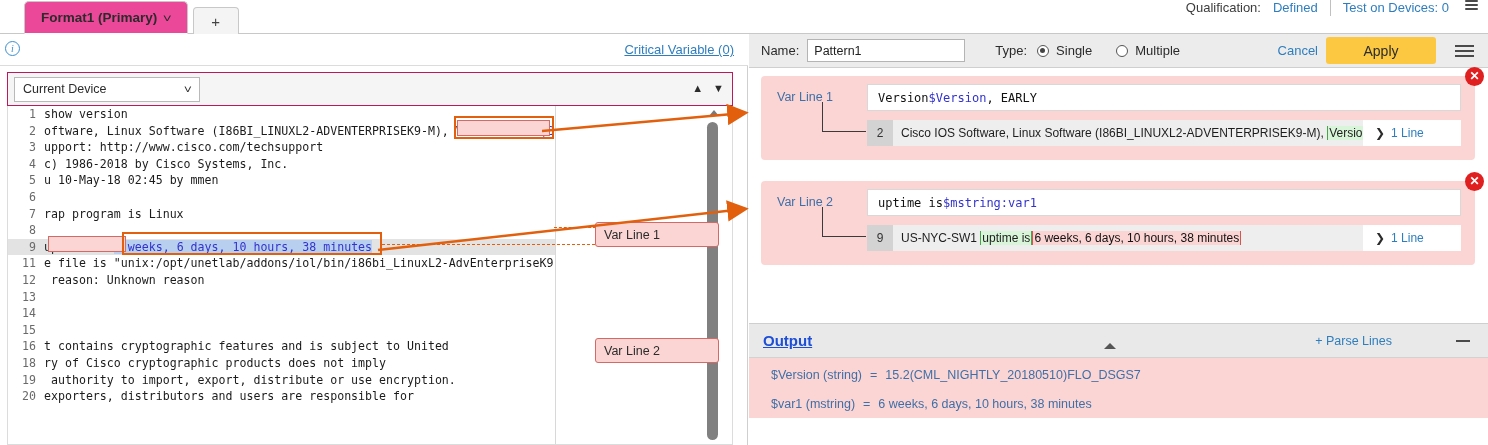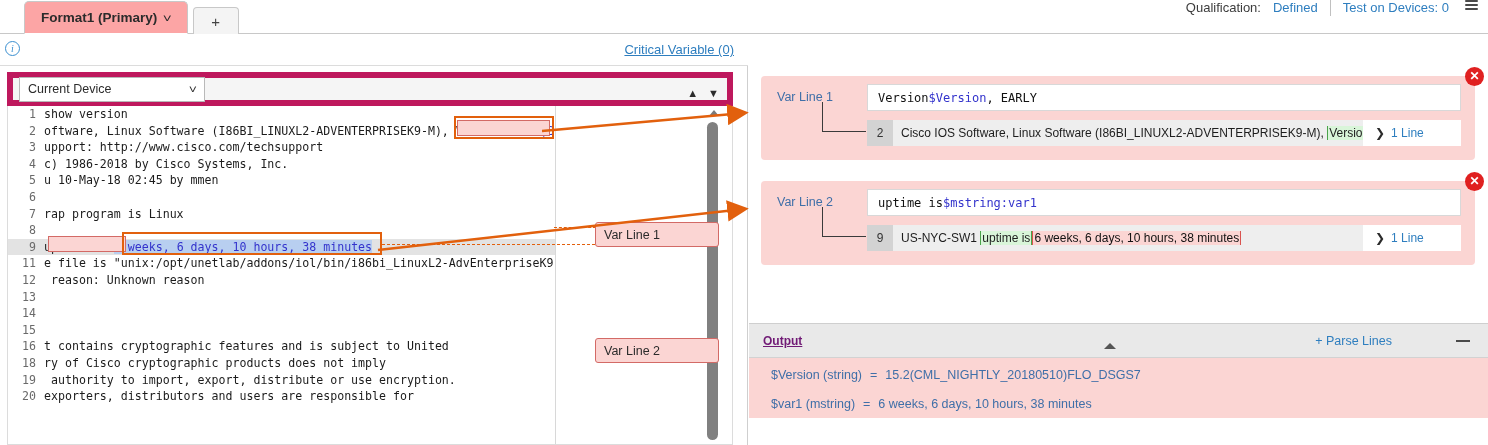--- a/index.html
+++ b/index.html
@@ -17,21 +17,21 @@
   
   .topbar {
     position: absolute; left: 0; top: 0; width: 1488px; height: 34px;
     background: #ffffff;
     border-bottom: 1px solid #c8c8c8;
   }
   .tabstrip { position: absolute; left: 24px; top: 0; height: 34px; display: flex; align-items: flex-end; }
   .tab {
     height: 33px; padding: 0 16px;
     display: flex; align-items: center; gap: 7px;
-    background: #fca5a5;
+    background: #ec4899;
     border: 1px solid #c8c8c8; border-bottom: 1px solid #ffffff;
     border-radius: 5px 5px 0 0;
     font-size: 13.5px; font-weight: bold; color: #2b2b2b;
     position: relative; z-index: 3;
   }
   .tab .chev { font-size: 11px; font-weight: normal; color: #2b2b2b; transform: scaleX(1.4); }
   .tab-add {
     height: 27px; width: 46px; margin-left: 5px;
     display: flex; align-items: center; justify-content: center;
     background: #f4f4f4; border: 1px solid #c8c8c8; border-bottom: none;
@@ -66,21 +66,21 @@
     display: flex; align-items: center; justify-content: center;
     font-family: "Liberation Serif", serif;
   }
   .critical-var {
     position: absolute; right: 14px; top: 8px;
     font-size: 13px; color: #2e7ebf; cursor: pointer; text-decoration: underline;
   }
 
   .searchrow {
     position: absolute; left: 7px; top: 38px; width: 726px; height: 34px;
-    background: #f5f5f5; border: 6px solid #be185d;
+    background: #f5f5f5; border: 1px solid #be185d;
     display: flex; align-items: center;
   }
   .device-select {
     margin-left: 6px; width: 186px; height: 25px;
     background: #ffffff; border: 1px solid #b9b9b9;
     display: flex; align-items: center; justify-content: space-between;
     padding: 0 8px; font-size: 12.5px; color: #2b2b2b;
   }
   .device-select .chev { font-size: 10px; transform: scaleX(1.4); color: #333; }
   .searchbox {
@@ -240,21 +240,21 @@
   
   .outpanel {
     position: absolute; left: 749px; top: 323px; width: 739px; height: 122px;
     background: #ffffff; border-top: 1px solid #cfcfcf;
   }
   .outhdr {
     position: absolute; left: 0; top: 0; width: 739px; height: 34px;
     background: #e9e9e9; border-bottom: 1px solid #d2d2d2;
     display: flex; align-items: center;
   }
-  .outhdr .t { margin-left: 14px; font-size: 12px; font-weight: bold; color: #701a75; text-decoration: underline; }
+  .outhdr .t { margin-left: 14px; font-size: 15px; font-weight: bold; color: #1d4ed8; text-decoration: underline; }
   .outhdr .grip { position: absolute; left: 355px; top: 4px; width: 22px; }
   .outhdr .grip .tri {
     width: 0; height: 0; margin: 0 auto;
     border-left: 6px solid transparent; border-right: 6px solid transparent; border-bottom: 6px solid #555;
   }
   .outhdr .grip .bar { width: 16px; height: 2.4px; background: #555; margin: 1.5px auto 0; }
   .outhdr .parse { position: absolute; right: 96px; font-size: 12.5px; color: #2e7ebf; cursor: pointer; }
   .outhdr .minus { position: absolute; right: 18px; width: 14px; height: 2px; background: #4a4a4a; }
   .outbody {
     position: absolute; left: 0; top: 34px; width: 739px; height: 60px;
@@ -359,20 +359,39 @@
       <marker id="ah" markerWidth="9" markerHeight="9" refX="7" refY="4.5" orient="auto">
         <path d="M0,0 L9,4.5 L0,9 z" fill="#e2600d"></path>
       </marker>
     </defs>
     <line x1="542" y1="131" x2="744" y2="113" stroke="#e2600d" stroke-width="2.4" marker-end="url(#ah)"></line>
     <line x1="378" y1="250" x2="744" y2="209" stroke="#e2600d" stroke-width="2.4" marker-end="url(#ah)"></line>
   </svg>
 
   <div class="rightpanel">
 
+    <div class="right-header">
+      <span class="fld-label">Name:</span>
+      <input class="name-input" value="Pattern1" style="">
+      <span class="type-label">Type:</span>
+      <span class="radio-grp">
+        <span class="radio on"></span>
+        <span>Single</span>
+        <span class="gap"></span>
+        <span class="radio"></span>
+        <span>Multiple</span>
+      </span>
+      <span class="cancel-btn">Cancel</span>
+      <button class="apply-btn">Apply</button>
+      <span class="hamb2">
+          <i></i>
+          <i></i>
+          <i></i>
+        </span>
+    </div>
 
     <div class="varcard" style="top:42px; height:84px;">
       <div class="closebtn">✕</div>
       <div class="vlabel">Var Line 1</div>
       <div class="elbow"></div>
       <div class="pattern-input">
         <span>Version </span>
           <span class="v">$Version</span>
           <span>, EARLY</span>
       </div>

